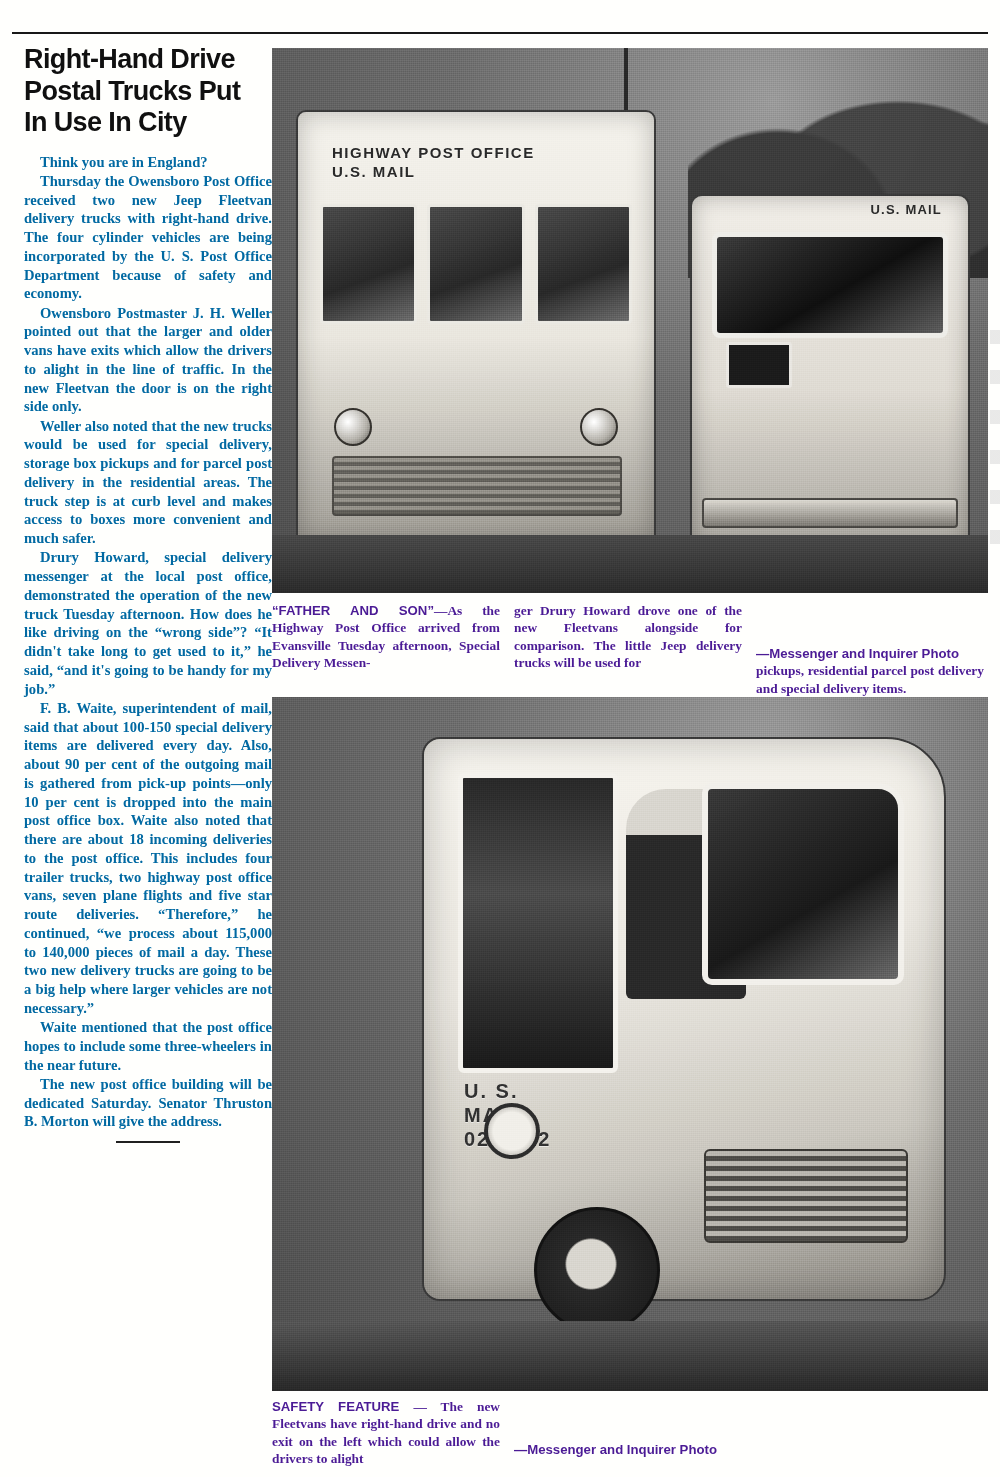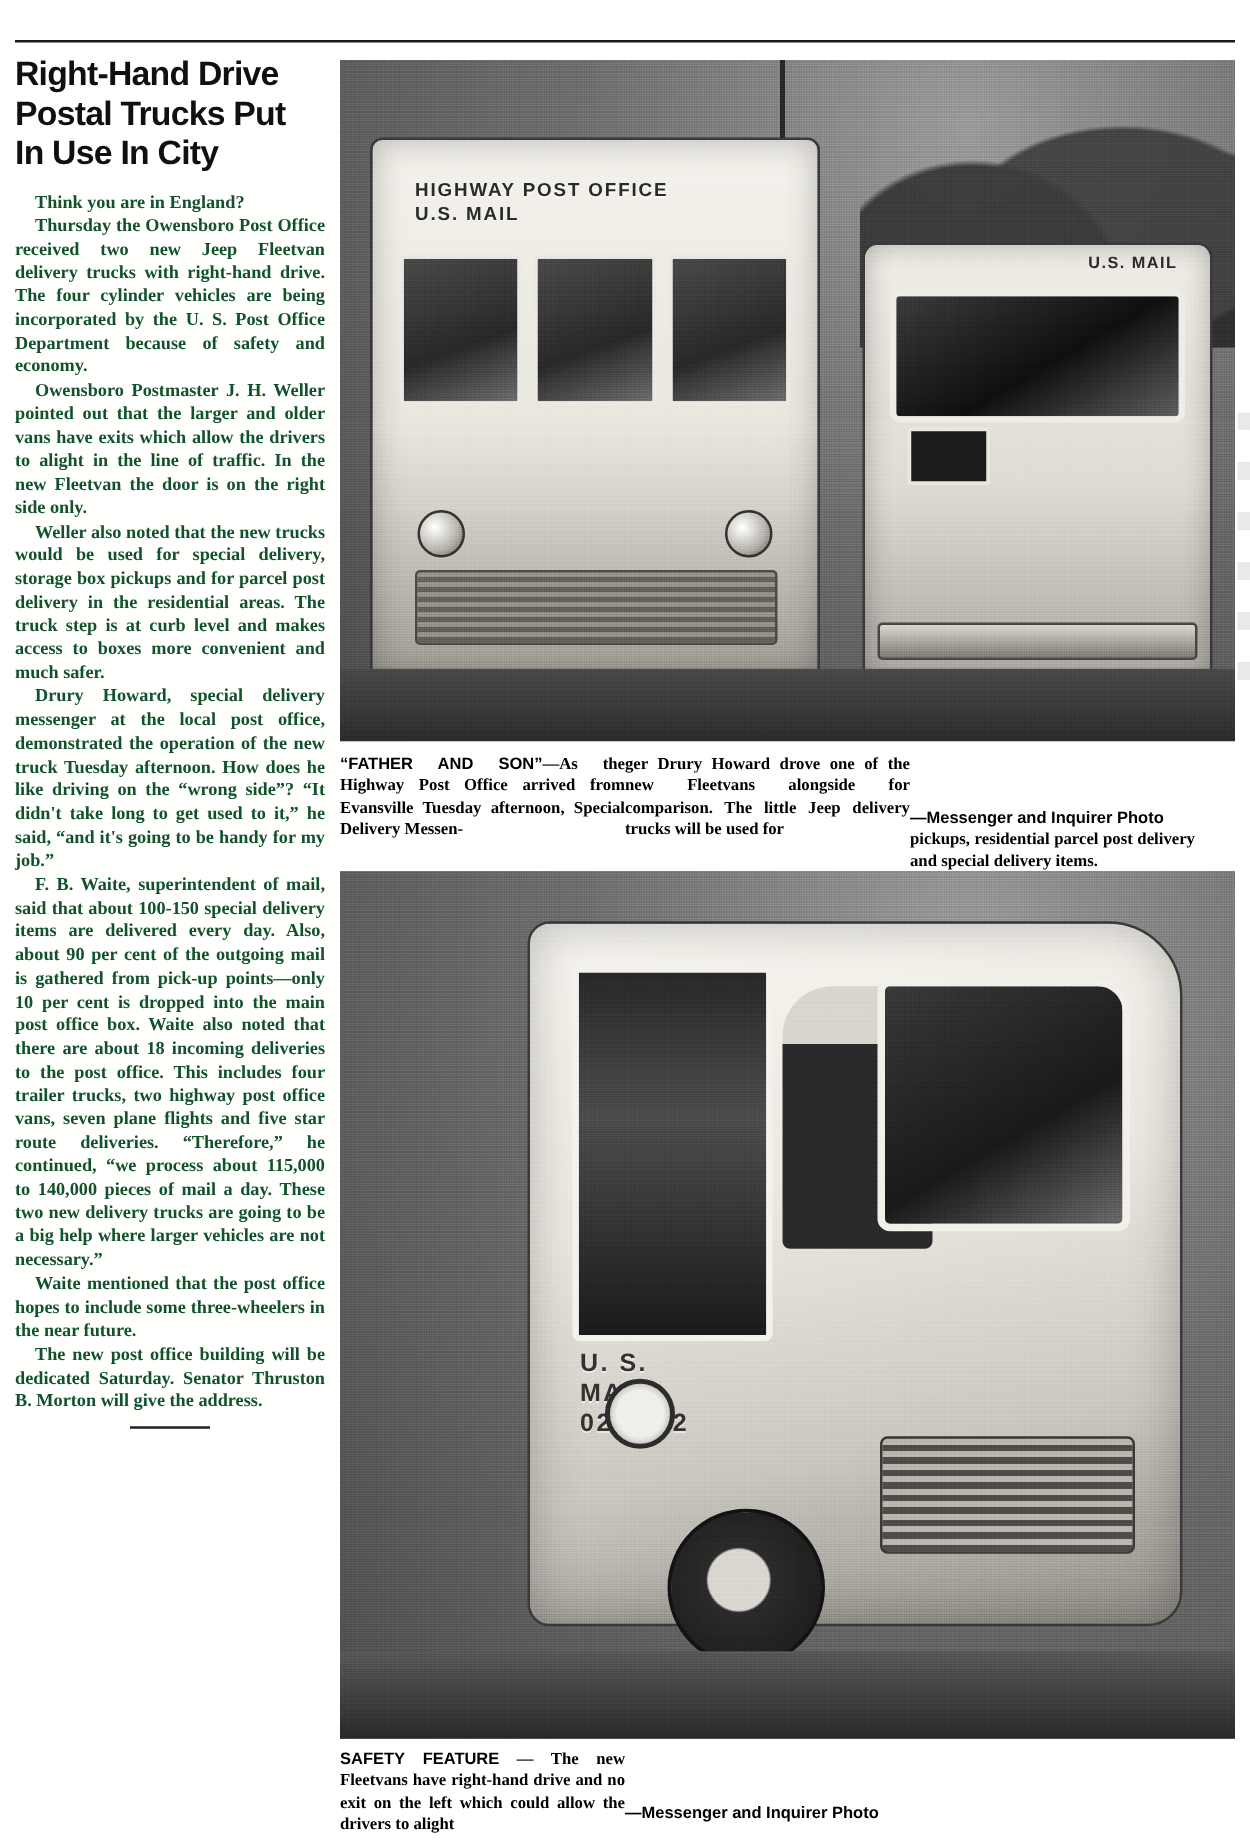--- a/index.html
+++ b/index.html
@@ -40,40 +40,40 @@
     position: absolute;
     left: 12px;
     top: 32px;
     width: 976px;
     height: 2px;
     background: #1a1a1a;
   }
   
   .col-left {
     position: absolute;
-    left: 12px;
+    left: 24px;
     top: 44px;
     width: 248px;
   }
   .headline {
     font-family: "Liberation Sans", sans-serif;
     font-weight: bold;
     font-size: 27px;
     line-height: 1.17;
     letter-spacing: -0.6px;
     color: #121212;
     margin: 0 0 14px 0;
   }
   .headline div { white-space: nowrap; }
   .body-text {
     font-family: "Liberation Serif", serif;
     font-size: 14.6px;
     line-height: 1.285;
     text-align: justify;
-    color: #14532d;
+    color: #0369a1;
     font-weight: 600;
   }
   .body-text p {
     margin: 0 0 0.5px 0;
     text-indent: 16px;
   }
   .end-rule {
     margin: 10px auto 0 auto;
     width: 64px;
     height: 2px;
@@ -239,24 +239,25 @@
     border: 3px solid #141414;
   }
   .shadowline {
     position: absolute; left: 0; right: 0; bottom: 0; height: 70px;
     background: linear-gradient(180deg,#575757,#2a2a2a);
   }
   
   .caption {
     position: absolute;
     display: flex;
+    gap: 14px;
     font-family: "Liberation Serif", serif;
     font-size: 13.4px;
     line-height: 1.3;
-    color: #000000;
+    color: #4c1d95;
     font-weight: 600;
   }
   .caption .ccol { width: 228px; text-align: justify; }
   .caption b, .caption .lead {
     font-family: "Liberation Sans", sans-serif;
     font-weight: bold;
     font-size: 13.2px;
   }
   .cap-top { left: 272px; top: 602px; width: 716px; }
   .cap-bottom { left: 272px; top: 1398px; width: 716px; }

